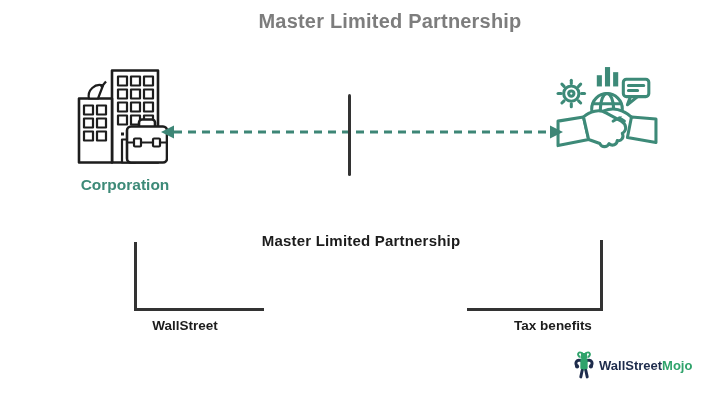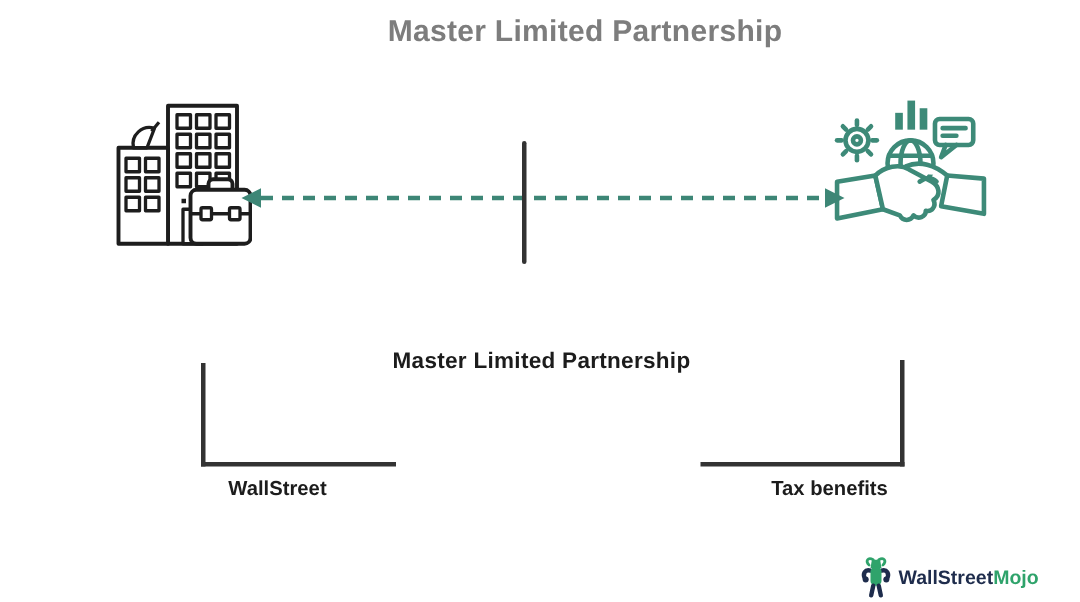--- a/index.html
+++ b/index.html
@@ -26,21 +26,21 @@
 
   #bracket-left  { left:134px; top:242px; width:127px; height:66px;
                    border-left:3px solid var(--line-dark); border-bottom:3px solid var(--line-dark); }
   #bracket-right { left:467px; top:240px; width:133px; height:68px;
                    border-right:3px solid var(--line-dark); border-bottom:3px solid var(--line-dark); }
 
   .benefit-label { font-size:13.5px; font-weight:bold; color:var(--ink); }
   #benefit-left  { left:185px; top:318px; }
   #benefit-right { left:553px; top:318px; }
 
-  #brand { left:573px; top:370px; display:flex; align-items:center; gap:4px; }
+  #brand { left:573px; top:350px; display:flex; align-items:center; gap:4px; }
   .brand-text { font-size:13px; font-weight:bold; }
   .brand-primary { color:var(--logo-navy); }
   .brand-accent  { color:var(--logo-green); }
 
   
   .ink-stroke  { stroke:#1d1d1d; fill:none; stroke-width:2.6; stroke-linejoin:round; }
   .ink-thin    { stroke:#1d1d1d; fill:none; stroke-width:2.2; stroke-linejoin:round; }
   .ink-fill    { fill:#1d1d1d; }
   .wfill       { fill:#ffffff; }
   .teal-stroke { stroke:var(--teal); fill:none; stroke-width:3; stroke-linejoin:round; stroke-linecap:round; }
@@ -105,20 +105,21 @@
 
       <g>
         <path class="ink-stroke wfill" d="M67,61 v-4 a3,3 0 0 1 3,-3 h10 a3,3 0 0 1 3,3 v4"></path>
         <rect class="ink-stroke wfill" x="55" y="61" width="40" height="36" rx="4"></rect>
         <path class="ink-thin" d="M55,77 H95"></path>
         <rect class="ink-thin wfill" x="62" y="73" width="7" height="8" rx="1"></rect>
         <rect class="ink-thin wfill" x="81" y="73" width="7" height="8" rx="1"></rect>
       </g>
     </svg>
   </div>
+  <div id="corp-label" class="abs centered entity-label">Corporation</div>
 
   <div id="lp-icon" class="abs">
     <svg viewBox="0 0 100 100" width="102" height="106">
 
       <g>
         <circle class="teal-stroke" cx="15" cy="29" r="7.5"></circle>
         <circle class="teal-stroke" cx="15" cy="29" r="2.6"></circle>
         <g class="teal-stroke" stroke-width="3.4">
           <path d="M25,29 L28,29"></path>
             <path d="M22.1,36.1 L24.2,38.2"></path>

